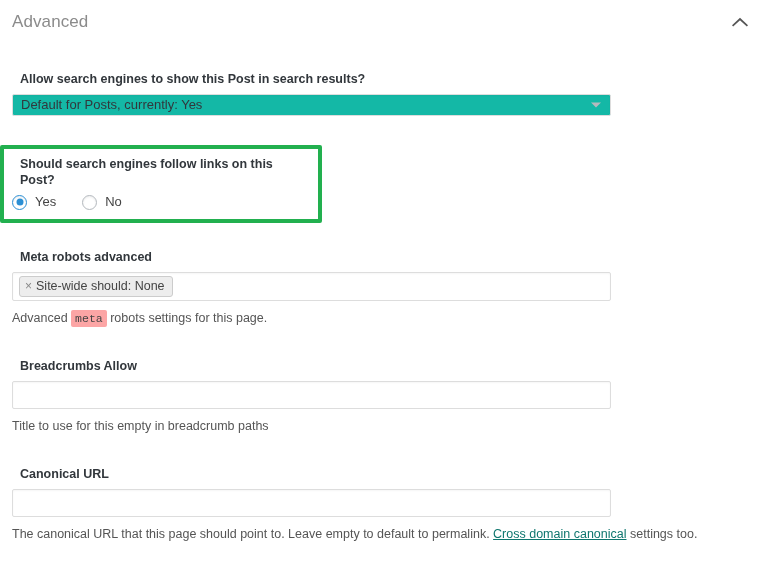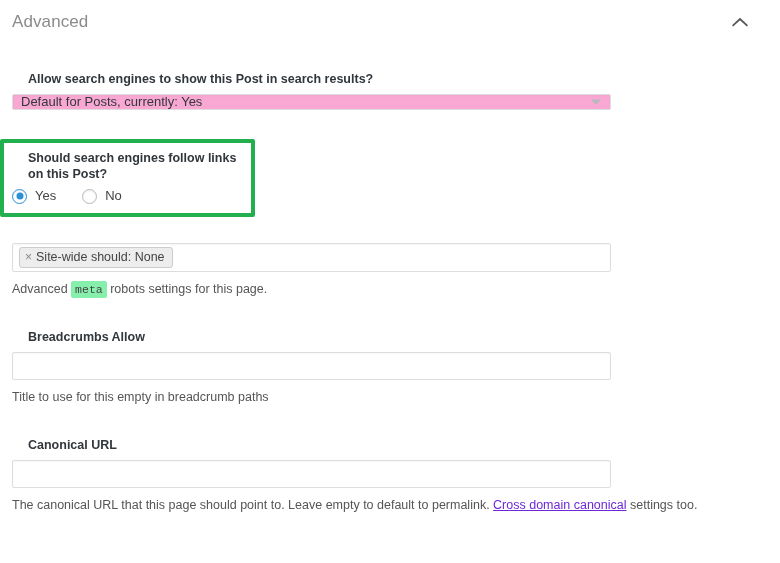--- a/index.html
+++ b/index.html
@@ -60,38 +60,38 @@
 
   .field-block {
     margin-bottom: 0;
   }
 
   .field-label {
     font-size: 12.5px;
     font-weight: bold;
     color: #32373c;
     line-height: 16px;
-    margin: 0 0 7px 16px;
+    margin: 0 0 7px 8px;
     display: block;
   }
 
   .help-text {
     font-size: 12.5px;
     color: #555555;
     line-height: 19px;
     margin: 8px 0 0 0;
   }
   .help-text a {
-    color: #6d28d9;
+    color: #0f766e;
     text-decoration: underline;
   }
   code.inline-code {
     font-family: "Liberation Mono", "DejaVu Sans Mono", monospace;
     font-size: 11.5px;
-    background: #86efac;
+    background: #fca5a5;
     color: #444444;
     padding: 2px 4px;
     border-radius: 2px;
   }
 
   
   .text-input {
     box-sizing: border-box;
     width: 599px;
     height: 28px;
@@ -102,24 +102,24 @@
     font-size: 13px;
     color: #32373c;
     padding: 3px 8px;
     outline: none;
     box-shadow: inset 0 1px 2px rgba(0,0,0,0.04);
   }
 
   .select-wrap {
     position: relative;
     width: 599px;
-    height: 16px;
+    height: 22px;
     box-sizing: border-box;
     border: 1px solid #dddddd;
-    background: #f9a8d4;
+    background: #14b8a6;
     border-radius: 2px;
     display: flex;
     align-items: center;
     box-shadow: inset 0 1px 2px rgba(0,0,0,0.04);
   }
   .select-value {
     font-size: 13px;
     color: #32373c;
     padding-left: 8px;
     line-height: 28px;
@@ -169,21 +169,21 @@
   }
 
   
   .highlight-box {
     border: 4px solid #22b04f;
     border-radius: 2px;
     padding: 7px 10px 9px 8px;
     display: inline-block;
     margin-left: -12px;
     box-sizing: border-box;
-    width: 255px;
+    width: 322px;
   }
   .highlight-box .field-label {
     margin-bottom: 6px;
   }
 
   .radio-row {
     display: flex;
     align-items: center;
   }
   .radio-item {
@@ -265,20 +265,21 @@
           </div>
           <div class="radio-item">
             <span class="radio-dot"></span>
             <span class="radio-label">No</span>
           </div>
         </div>
       </div>
     </div>
 
     <div class="field-block sp-meta">
+      <label class="field-label">Meta robots advanced</label>
       <div class="token-field">
         <span class="token">
           <span class="token-remove">×</span>
           <span>Site-wide should: None</span>
         </span>
       </div>
       <p class="help-text">
         <span>Advanced</span>
         <code class="inline-code">meta</code>
         <span>robots settings for this page.</span>

